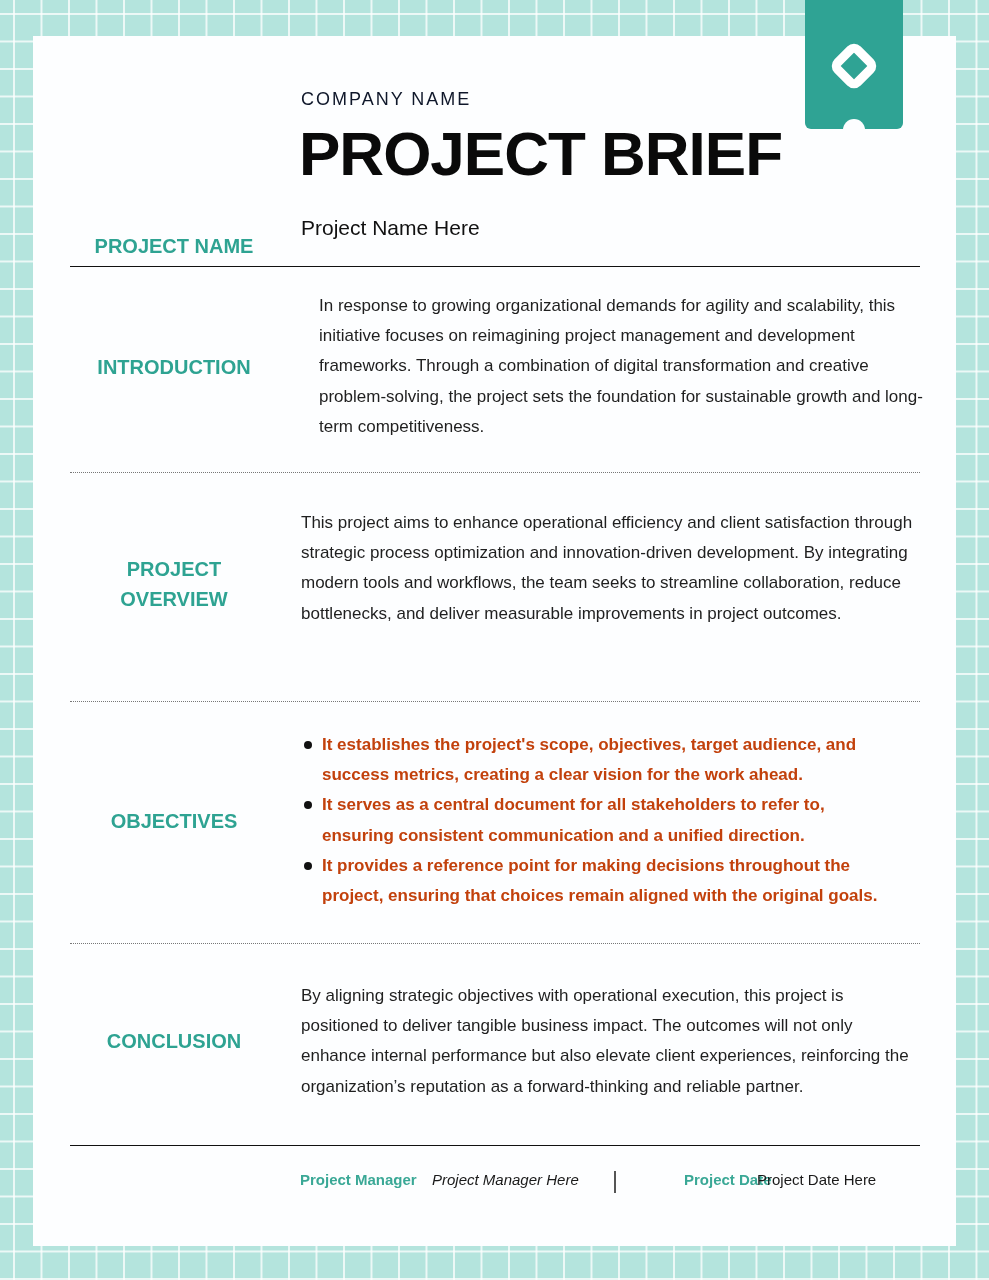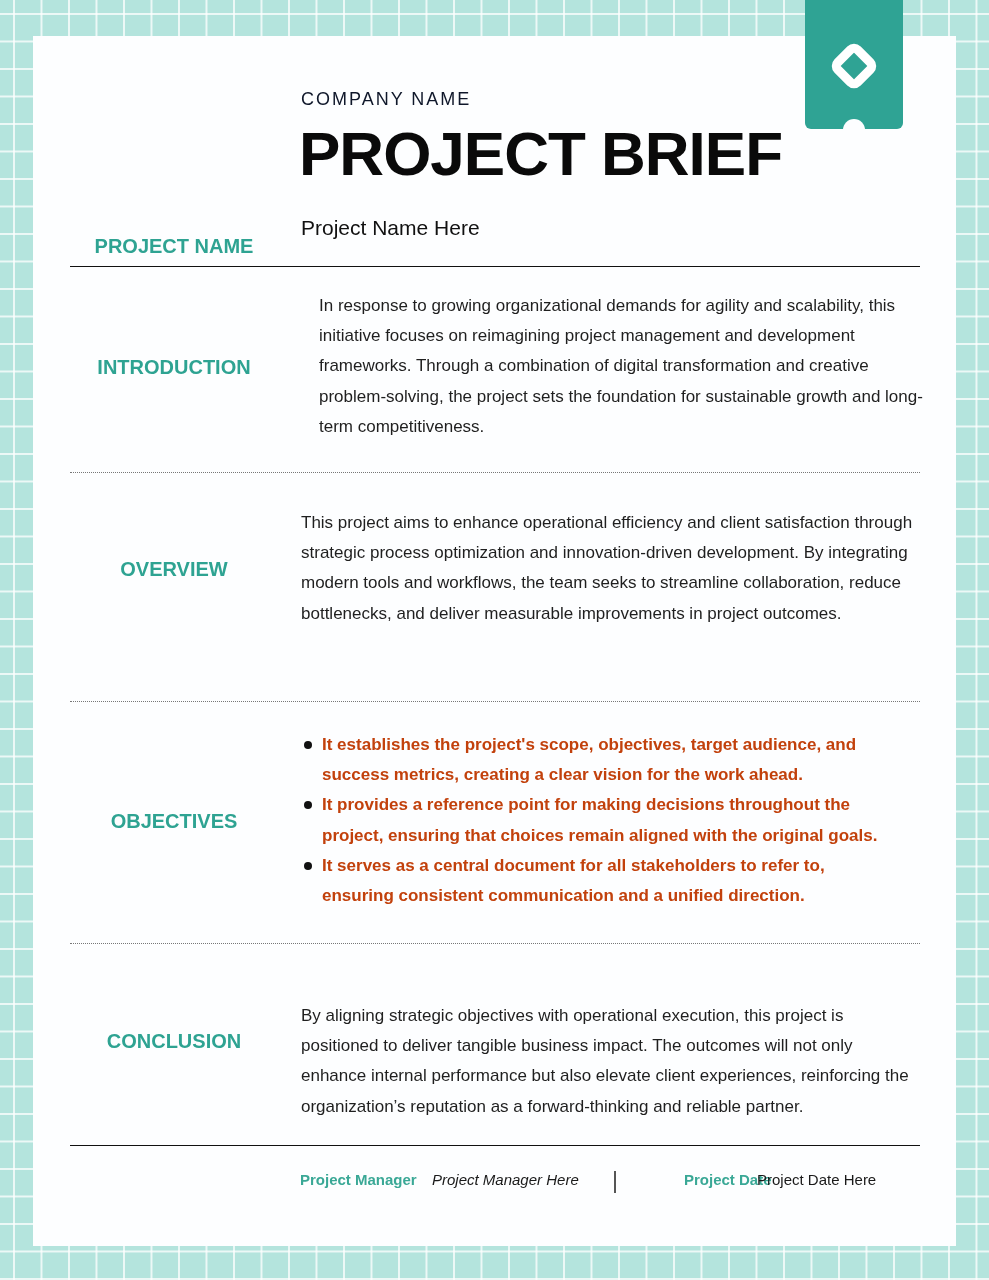--- a/index.html
+++ b/index.html
@@ -77,34 +77,35 @@
 
 <div class="label" style="top:214px;margin-top:17px;">PROJECT NAME</div>
 <div class="value-name">Project Name Here</div>
 <div class="rule-solid" style="top:266px;"></div>
 
 <div class="label" style="top:352px;">INTRODUCTION</div>
 <p class="para" style="top:291px;margin-left:18px;">In response to growing organizational demands for agility and scalability, this initiative focuses on reimagining project management and development frameworks. Through a combination of digital transformation and creative problem-solving, the project sets the foundation for sustainable growth and long-term competitiveness.</p>
 <div class="rule-dot" style="top:472px;"></div>
 
 <div class="label" style="top:554px;">
+  <div>PROJECT</div>
   <div>OVERVIEW</div>
 </div>
 <p class="para" style="top:508px;">This project aims to enhance operational efficiency and client satisfaction through strategic process optimization and innovation-driven development. By integrating modern tools and workflows, the team seeks to streamline collaboration, reduce bottlenecks, and deliver measurable improvements in project outcomes.</p>
 <div class="rule-dot" style="top:701px;"></div>
 
 <div class="label" style="top:806px;">OBJECTIVES</div>
 <ul class="bullets">
   <li>It establishes the project's scope, objectives, target audience, and success metrics, creating a clear vision for the work ahead.</li>
+  <li> It serves as a central document for all stakeholders to refer to, ensuring consistent communication and a unified direction.</li>
   <li>It provides a reference point for making decisions throughout the project, ensuring that choices remain aligned with the original goals.</li>
-  <li> It serves as a central document for all stakeholders to refer to, ensuring consistent communication and a unified direction.</li>
 </ul>
 <div class="rule-dot" style="top:943px;"></div>
 
 <div class="label" style="top:1026px;">CONCLUSION</div>
-<p class="para" style="top:981px;margin-top:20px;">By aligning strategic objectives with operational execution, this project is positioned to deliver tangible business impact. The outcomes will not only enhance internal performance but also elevate client experiences, reinforcing the organization’s reputation as a forward-thinking and reliable partner.</p>
+<p class="para" style="top:981px;">By aligning strategic objectives with operational execution, this project is positioned to deliver tangible business impact. The outcomes will not only enhance internal performance but also elevate client experiences, reinforcing the organization’s reputation as a forward-thinking and reliable partner.</p>
 <div class="rule-solid" style="top:1145px;"></div>
 
 <div class="footer-label" style="left:300px;text-align:center;">Project Manager</div>
 <div class="footer-value" style="left:432px;font-style:italic;">Project Manager Here</div>
 <div class="footer-sep"></div>
 <div class="footer-label" style="left:684px;">Project Date</div>
 <div class="footer-value" style="left:757px;">Project Date Here</div>
 
 </body></html>

